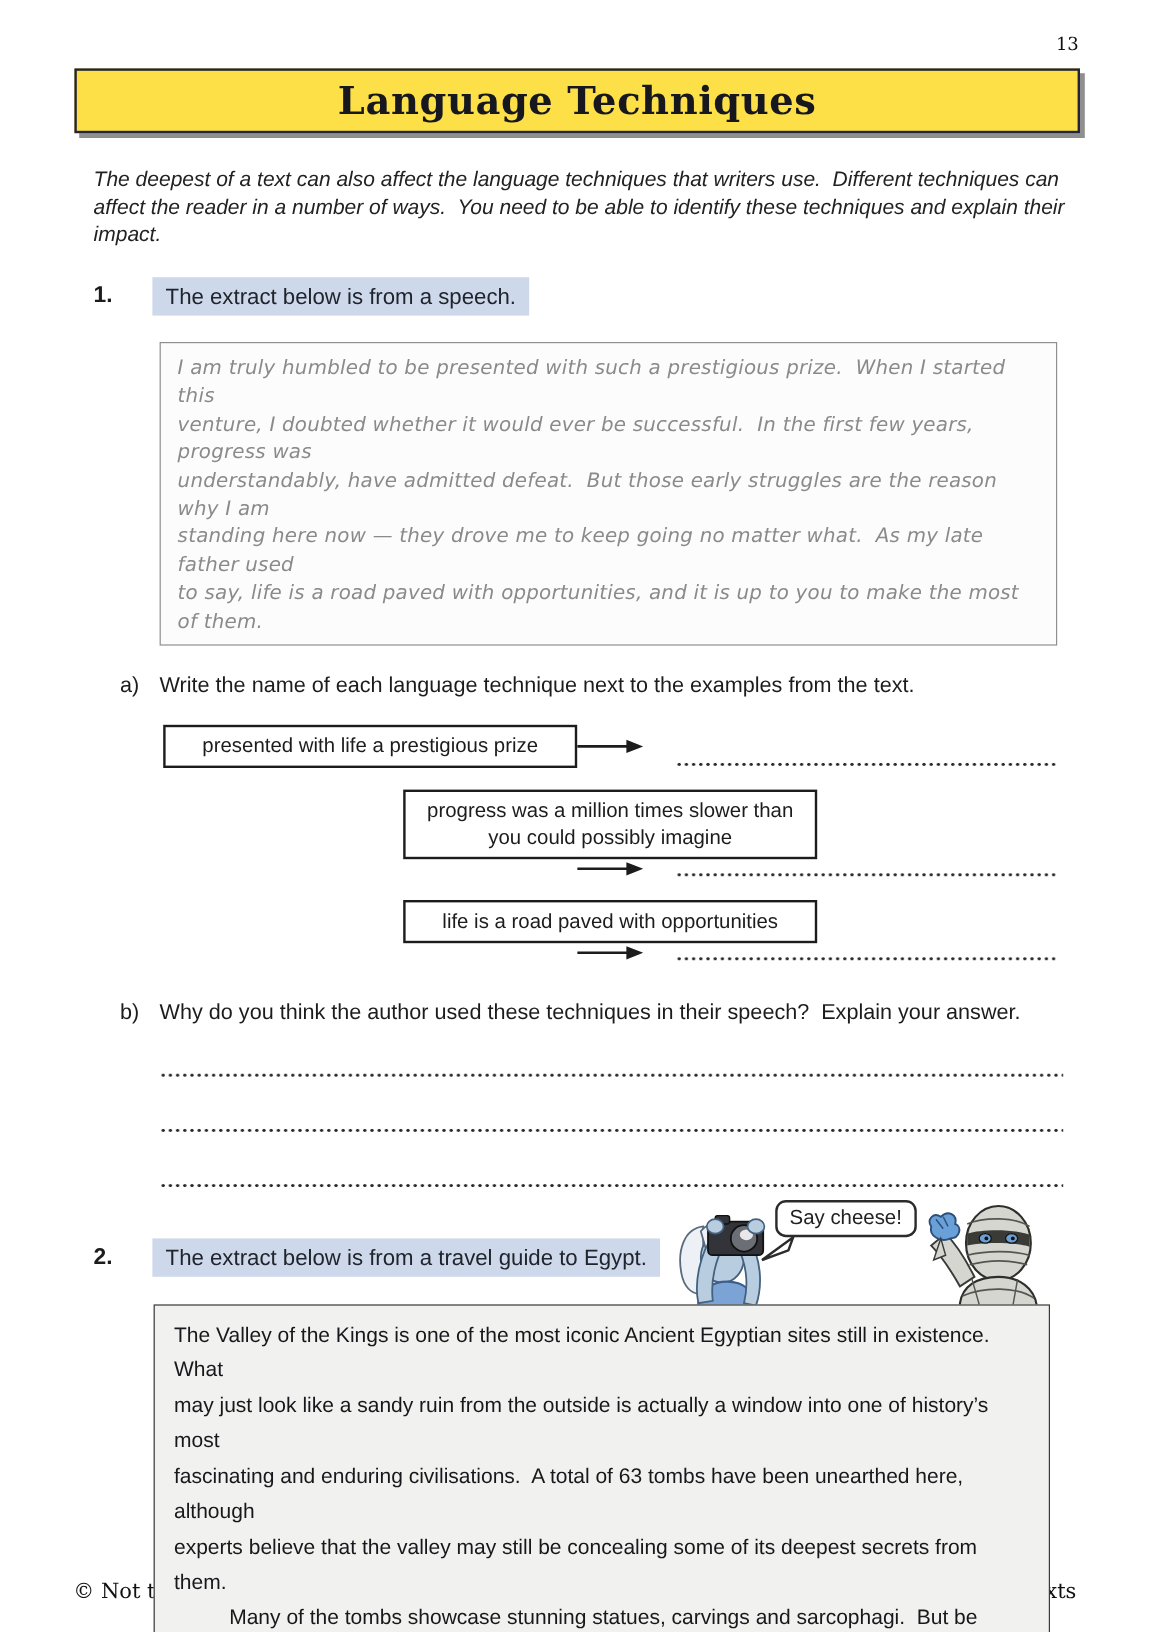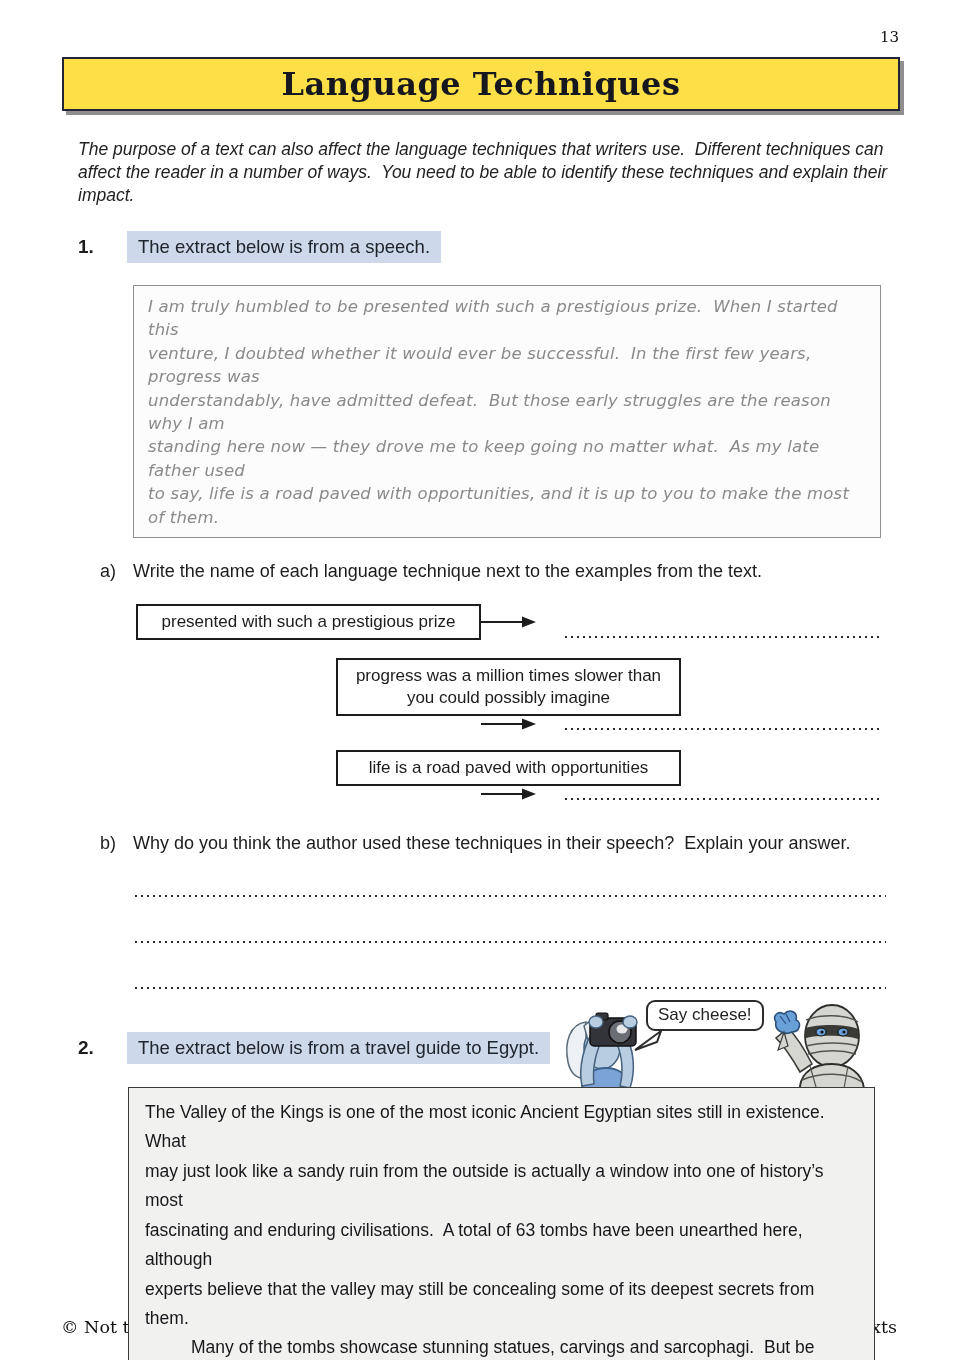--- a/index.html
+++ b/index.html
@@ -94,21 +94,21 @@
 <body>
 
 <div class="page">
 
   <div class="page-number">13</div>
 
   <div class="banner">
     <div class="banner-title">Language Techniques</div>
   </div>
 
-  <div class="intro">The purpose of a text can also affect the language techniques that writers use.  Different techniques can affect the reader in a number of ways.  You need to be able to identify these techniques and explain their impact.</div>
+  <div class="intro">The deepest of a text can also affect the language techniques that writers use.  Different techniques can affect the reader in a number of ways.  You need to be able to identify these techniques and explain their impact.</div>
 
   <div class="q-row q1-row">
     <div class="q-num">1.</div>
     <div class="q-highlight">The extract below is from a speech.</div>
   </div>
 
   <div class="speech-box">
     <div class="hand-line">I am truly humbled to be presented with such a prestigious prize.  When I started this</div>
     <div class="hand-line">venture, I doubted whether it would ever be successful.  In the first few years, progress was</div>
     <div class="hand-line">understandably, have admitted defeat.  But those early struggles are the reason why I am</div>
@@ -117,21 +117,21 @@
   </div>
 
   <div class="qa-row q1a-row">
     <div class="qa-label">a)</div>
     <div class="qa-text">Write the name of each language technique next to the examples from the text.</div>
   </div>
 
   <div class="tech-section">
 
     <div class="tech-row">
-      <div class="tech-box">presented with such a prestigious prize</div>
+      <div class="tech-box">presented with life a prestigious prize</div>
       <svg class="arrow-svg" width="56" height="16" viewBox="0 0 56 16">
         <line x1="0" y1="8" x2="42" y2="8" stroke="#1c1c1c" stroke-width="2.2"></line>
         <polygon points="41,2.5 55,8 41,13.5" fill="#1c1c1c"></polygon>
       </svg>
       <div class="dots tech-answer"></div>
     </div>
 
     <div class="tech-row">
       <div class="tech-box">progress was a million times slower than you could possibly imagine</div>
       <svg class="arrow-svg" width="56" height="16" viewBox="0 0 56 16">

